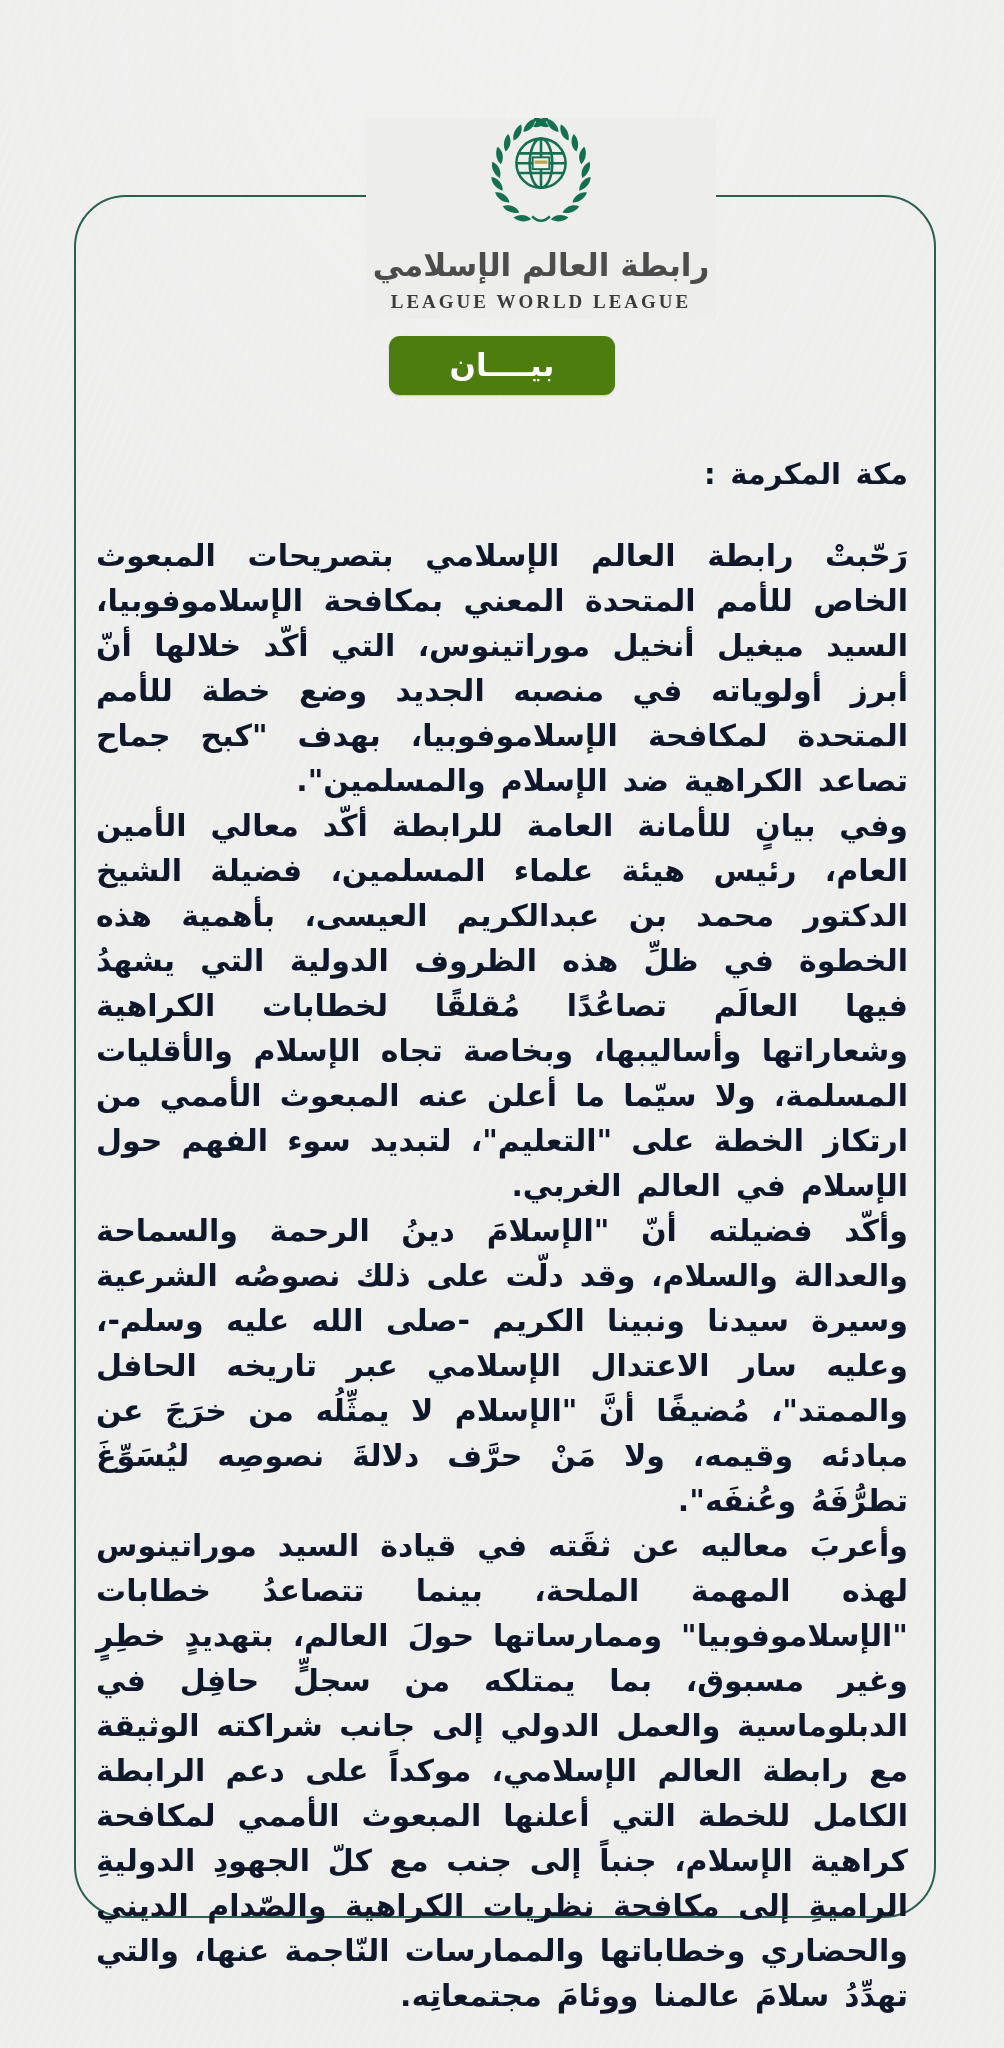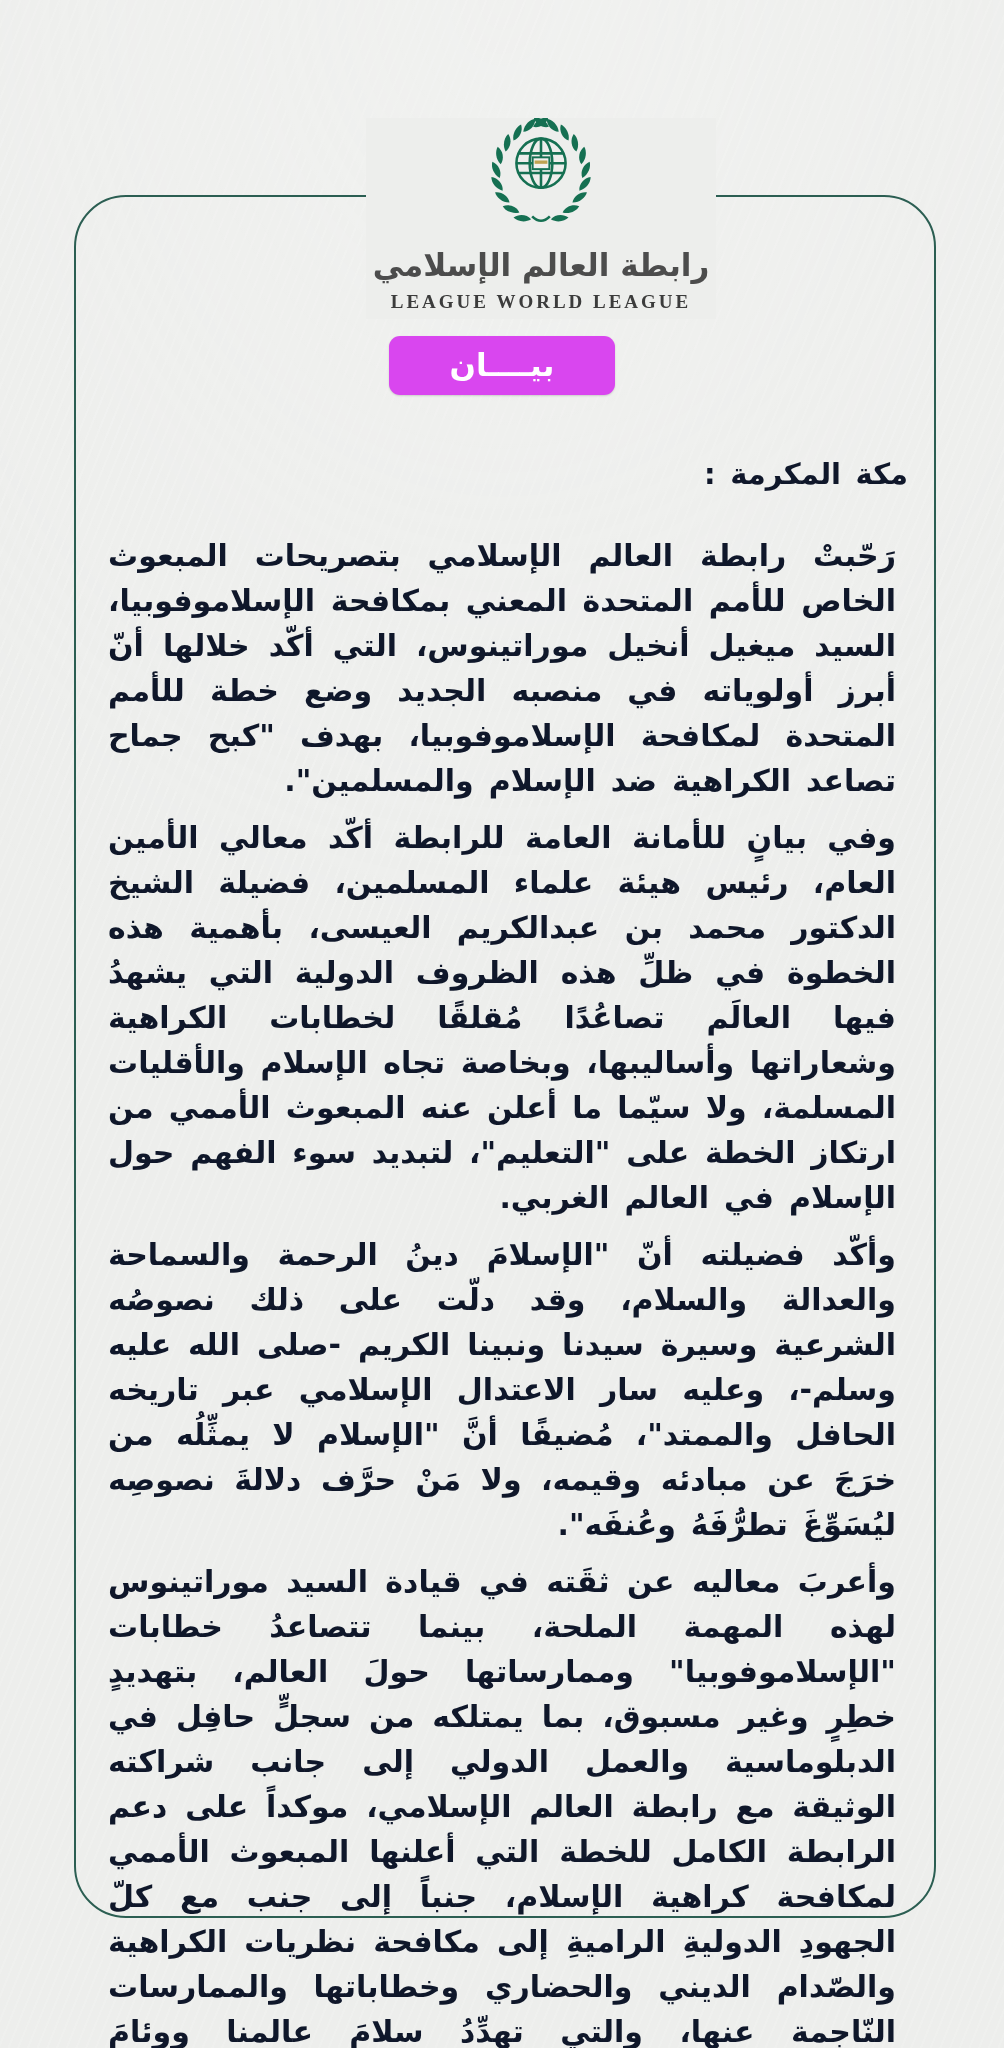--- a/index.html
+++ b/index.html
@@ -36,42 +36,42 @@
     font-family:"DejaVu Sans",sans-serif;white-space:nowrap;
     direction:rtl;
   }
   .org-en{
     margin-top:6px;color:#3c3c3c;font-weight:700;
     font-family:"Liberation Serif","DejaVu Serif",serif;
     font-size:19px;letter-spacing:3px;white-space:nowrap;
   }
   .banner{
     position:absolute;top:336px;left:502px;transform:translateX(-50%);
-    width:226px;height:59px;background:#d946ef;border-radius:11px;
+    width:226px;height:59px;background:#4d7c0f;border-radius:11px;
     display:flex;align-items:center;justify-content:center;z-index:3;
     box-shadow:0 1px 2px rgba(0,0,0,.15);
   }
   .banner span{
     color:#ffffff;font-size:31px;font-weight:700;line-height:1;
     direction:rtl;font-family:"DejaVu Sans",sans-serif;
   }
   .content{
     position:absolute;top:452px;left:96px;width:812px;
     direction:rtl;
     color:#0f172a;
     font-family:"DejaVu Sans",sans-serif;
     font-weight:700;
     font-size:30px;line-height:45px;
     letter-spacing:.2px;word-spacing:4.5px;
     text-align:justify;
   }
   .dateline{
     font-size:29px;margin:0 0 36px 0;text-align:right;
   }
-  .content p{margin:12px;}
+  .content p{margin:0;}
 </style>
 </head>
 <body>
 
 <div class="card"></div>
 
 <div class="logo-block">
   <svg class="emblem" width="118" height="118" viewBox="0 0 120 120" aria-hidden="true">
     <defs>
       <path id="lf" d="M0 0 C4 -6 12 -8 17 -6 C14 0 6 3 0 0 Z"></path>

